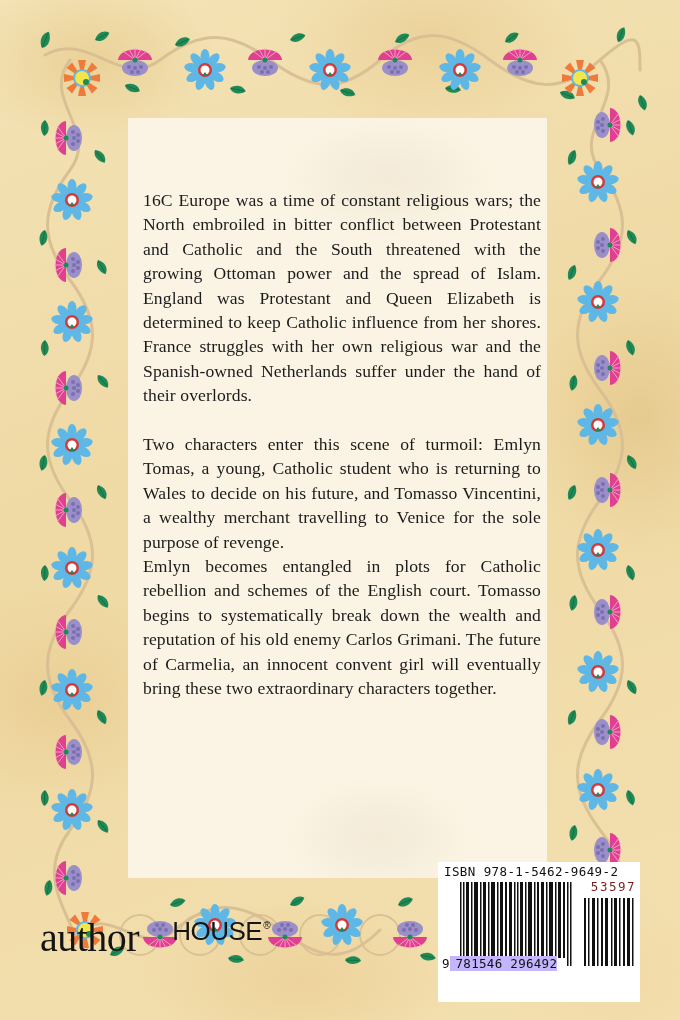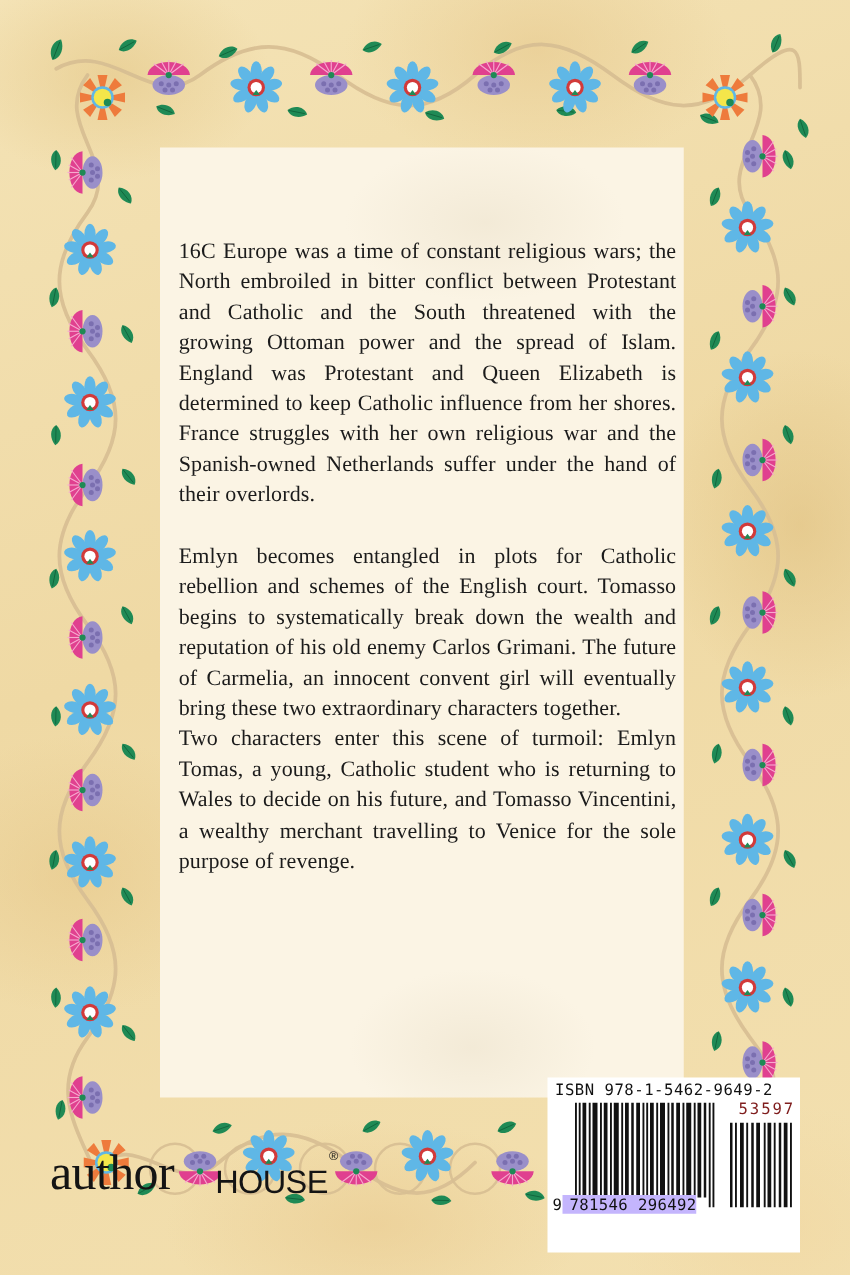--- a/index.html
+++ b/index.html
@@ -52,21 +52,21 @@
   .bars-main { position: absolute; left: 22px; top: 20px; width: 112px; height: 84px; }
   .bars-addon { position: absolute; left: 146px; top: 36px; width: 52px; height: 68px; }
   .ean-digits {
     position: absolute; left: 4px; top: 94px;
     font-family: "DejaVu Sans Mono", monospace; font-size: 12.5px; color: #111;
     background: #fff; white-space: nowrap;
   }
   .ean-digits span.rest { background:#c4b5fd; padding-left: 6px; letter-spacing: 0.3px; }
   .logo {
     position: absolute; left: 40px; top: 918px; height: 40px;
-    display: flex; align-items: flex-end; color: #141414;
+    display: flex; align-items: flex-start; color: #141414;
   }
   .logo-author {
     font-family: "Liberation Serif", serif; font-size: 40px; letter-spacing: -0.5px;
     line-height: 40px;
   }
   .logo-house {
     font-family: "Liberation Sans", sans-serif; font-size: 26px; letter-spacing: -0.5px;
     line-height: 26px;
     margin-left: 33px;
   }
@@ -257,22 +257,22 @@
   <use href="#fan-flower" transform="translate(160,935) rotate(180)"></use>
   <use href="#blue-flower" transform="translate(215,925)"></use>
   <use href="#fan-flower" transform="translate(285,935) rotate(180)"></use>
   <use href="#blue-flower" transform="translate(342,925)"></use>
   <use href="#fan-flower" transform="translate(410,935) rotate(180)"></use>
 </svg>
 
 <div class="body-text">
   <p>16C Europe was a time of constant religious wars; the North embroiled in bitter conflict between Protestant and Catholic and the South threatened with the growing Ottoman power and the spread of Islam. England was Protestant and Queen Elizabeth is determined to keep Catholic influence from her shores. France struggles with her own religious war and the Spanish-owned Netherlands suffer under the hand of their overlords.</p>
   <div class="gap"></div>
+  <p>Two characters enter this scene of turmoil: Emlyn Tomas, a young, Catholic student who is returning to Wales to decide on his future, and Tomasso Vincentini, a wealthy merchant travelling to Venice for the sole purpose of revenge.</p>
   <p>Emlyn becomes entangled in plots for Catholic rebellion and schemes of the English court. Tomasso begins to systematically break down the wealth and reputation of his old enemy Carlos Grimani. The future of Carmelia, an innocent convent girl will eventually bring these two extraordinary characters together.</p>
-  <p>Two characters enter this scene of turmoil: Emlyn Tomas, a young, Catholic student who is returning to Wales to decide on his future, and Tomasso Vincentini, a wealthy merchant travelling to Venice for the sole purpose of revenge.</p>
 </div>
 
 <div class="barcode-box">
   <div class="isbn-text">ISBN 978-1-5462-9649-2</div>
   <div class="price-code">53597</div>
   <svg class="bars-main" viewBox="0 0 112 84" preserveAspectRatio="none">
     <g fill="#111">
       <rect x="0" y="0" width="1.5" height="84"></rect>
         <rect x="3" y="0" width="1.5" height="84"></rect>
       <rect x="6" y="0" width="3" height="76"></rect>

